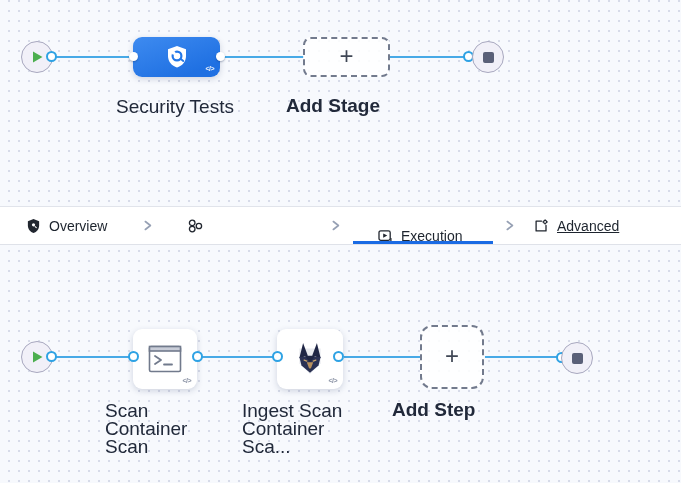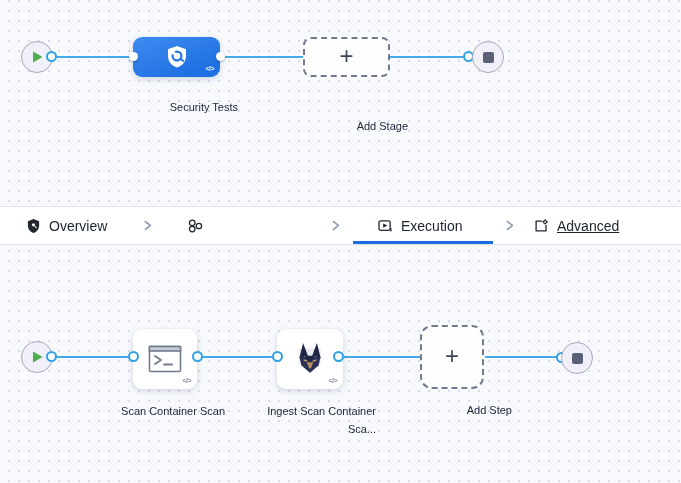--- a/index.html
+++ b/index.html
@@ -23,21 +23,21 @@
         background:#f1f0f8;border:1.5px solid #a8a8bf;box-sizing:border-box;
         display:flex;align-items:center;justify-content:center;}
   .stop-square{width:11px;height:11px;background:#5a6078;border-radius:2px;}
   .card{position:absolute;background:#fff;border-radius:9px;
         box-shadow:0 2px 6px rgba(25,45,90,.18);
         display:flex;align-items:center;justify-content:center;}
   .dashed{position:absolute;background:rgba(255,255,255,.85);
         border:2px dashed #727a8d;box-sizing:border-box;
         display:flex;align-items:center;justify-content:center;}
   .plus{font-size:24px;font-weight:300;color:#3f4655;line-height:1;margin-top:-2px;}
-  .node-label{position:absolute;text-align:right;font-size:11px;line-height:18px;
+  .node-label{position:absolute;text-align:left;font-size:19px;line-height:18px;
         color:#21293a;font-weight:500;}
   .code-badge{position:absolute;font-size:7px;font-weight:700;letter-spacing:-.5px;line-height:1;}
   .code-badge.on-blue{color:rgba(255,255,255,.92);right:6px;bottom:5px;}
   .code-badge.on-white{color:#8a92a4;right:6px;bottom:5px;}
   
   .tabbar{position:absolute;left:0;top:206px;width:681px;height:39px;background:#fff;
         border-top:1px solid #e1e4eb;border-bottom:1px solid #dfe2e9;box-sizing:border-box;}
   .tab{position:absolute;top:0;height:100%;display:flex;align-items:center;gap:8px;
         font-size:14px;font-weight:500;color:#1d242e;cursor:pointer;}
   .tab .ticon{display:flex;align-items:center;}
@@ -72,21 +72,21 @@
       </svg>
       <span class="code-badge on-blue">&lt;/&gt;</span>
     </div>
     <div class="whitedot" style="left:129px;top:52px;"></div>
     <div class="whitedot" style="left:216px;top:52px;"></div>
     <div class="node-label" style="left:116px;top:98px;width:122px;">Security Tests</div>
 
     <div class="dashed" style="left:303px;top:37px;width:87px;height:40px;border-radius:8px;">
       <span class="plus">+</span>
     </div>
-    <div class="node-label" style="left:286px;top:97px;width:122px;font-weight:400;margin-top:20px;">Add Stage</div>
+    <div class="node-label" style="left:286px;top:97px;width:122px;font-weight:700;">Add Stage</div>
 
     <div class="port" style="left:463px;top:51px;"></div>
     <div class="endcap" style="left:472px;top:41px;">
       <div class="stop-square"></div>
     </div>
   </div>
 
   <div class="tabbar">
 
     <div class="tab" style="left:26px;">
@@ -115,21 +115,21 @@
         </svg>
       </span>
     </div>
 
     <div class="chev" style="left:329px;">
       <svg width="13" height="13" viewBox="0 0 12 12">
         <polyline points="4,2.3 8.7,6 4,9.7" fill="none" stroke="#96a0b4" stroke-width="1.5" stroke-linecap="round" stroke-linejoin="round"></polyline>
       </svg>
     </div>
 
-    <div class="tab" style="left:377px;">
+    <div class="tab" style="left:377px;align-items:flex-end;">
       <span class="ticon">
         <svg width="16" height="16" viewBox="0 0 16 16">
           <rect x="2" y="2.8" width="11.2" height="9.6" rx="1.8" fill="none" stroke="#21262f" stroke-width="1.3"></rect>
           <polygon points="6.2,5.4 10.3,7.6 6.2,9.8" fill="#21262f"></polygon>
           <path d="M13.9 10.6 V12.9" stroke="#21262f" stroke-width="1.3" stroke-linecap="round"></path>
         </svg>
       </span>
       <span>Execution</span>
     </div>
 
@@ -192,21 +192,21 @@
       </svg>
       <span class="code-badge on-white">&lt;/&gt;</span>
     </div>
     <div class="port" style="left:272px;top:351px;"></div>
     <div class="port" style="left:333px;top:351px;"></div>
     <div class="node-label" style="left:242px;top:402px;width:134px;">Ingest Scan Container Sca...</div>
 
     <div class="dashed" style="left:420px;top:325px;width:64px;height:64px;border-radius:12px;">
       <span class="plus">+</span>
     </div>
-    <div class="node-label" style="left:392px;top:401px;width:120px;font-weight:400;">Add Step</div>
+    <div class="node-label" style="left:392px;top:401px;width:120px;font-weight:700;">Add Step</div>
 
     <div class="port" style="left:556px;top:352px;"></div>
     <div class="endcap" style="left:561px;top:342px;">
       <div class="stop-square"></div>
     </div>
   </div>
 
 </div>
 
 </body></html>

